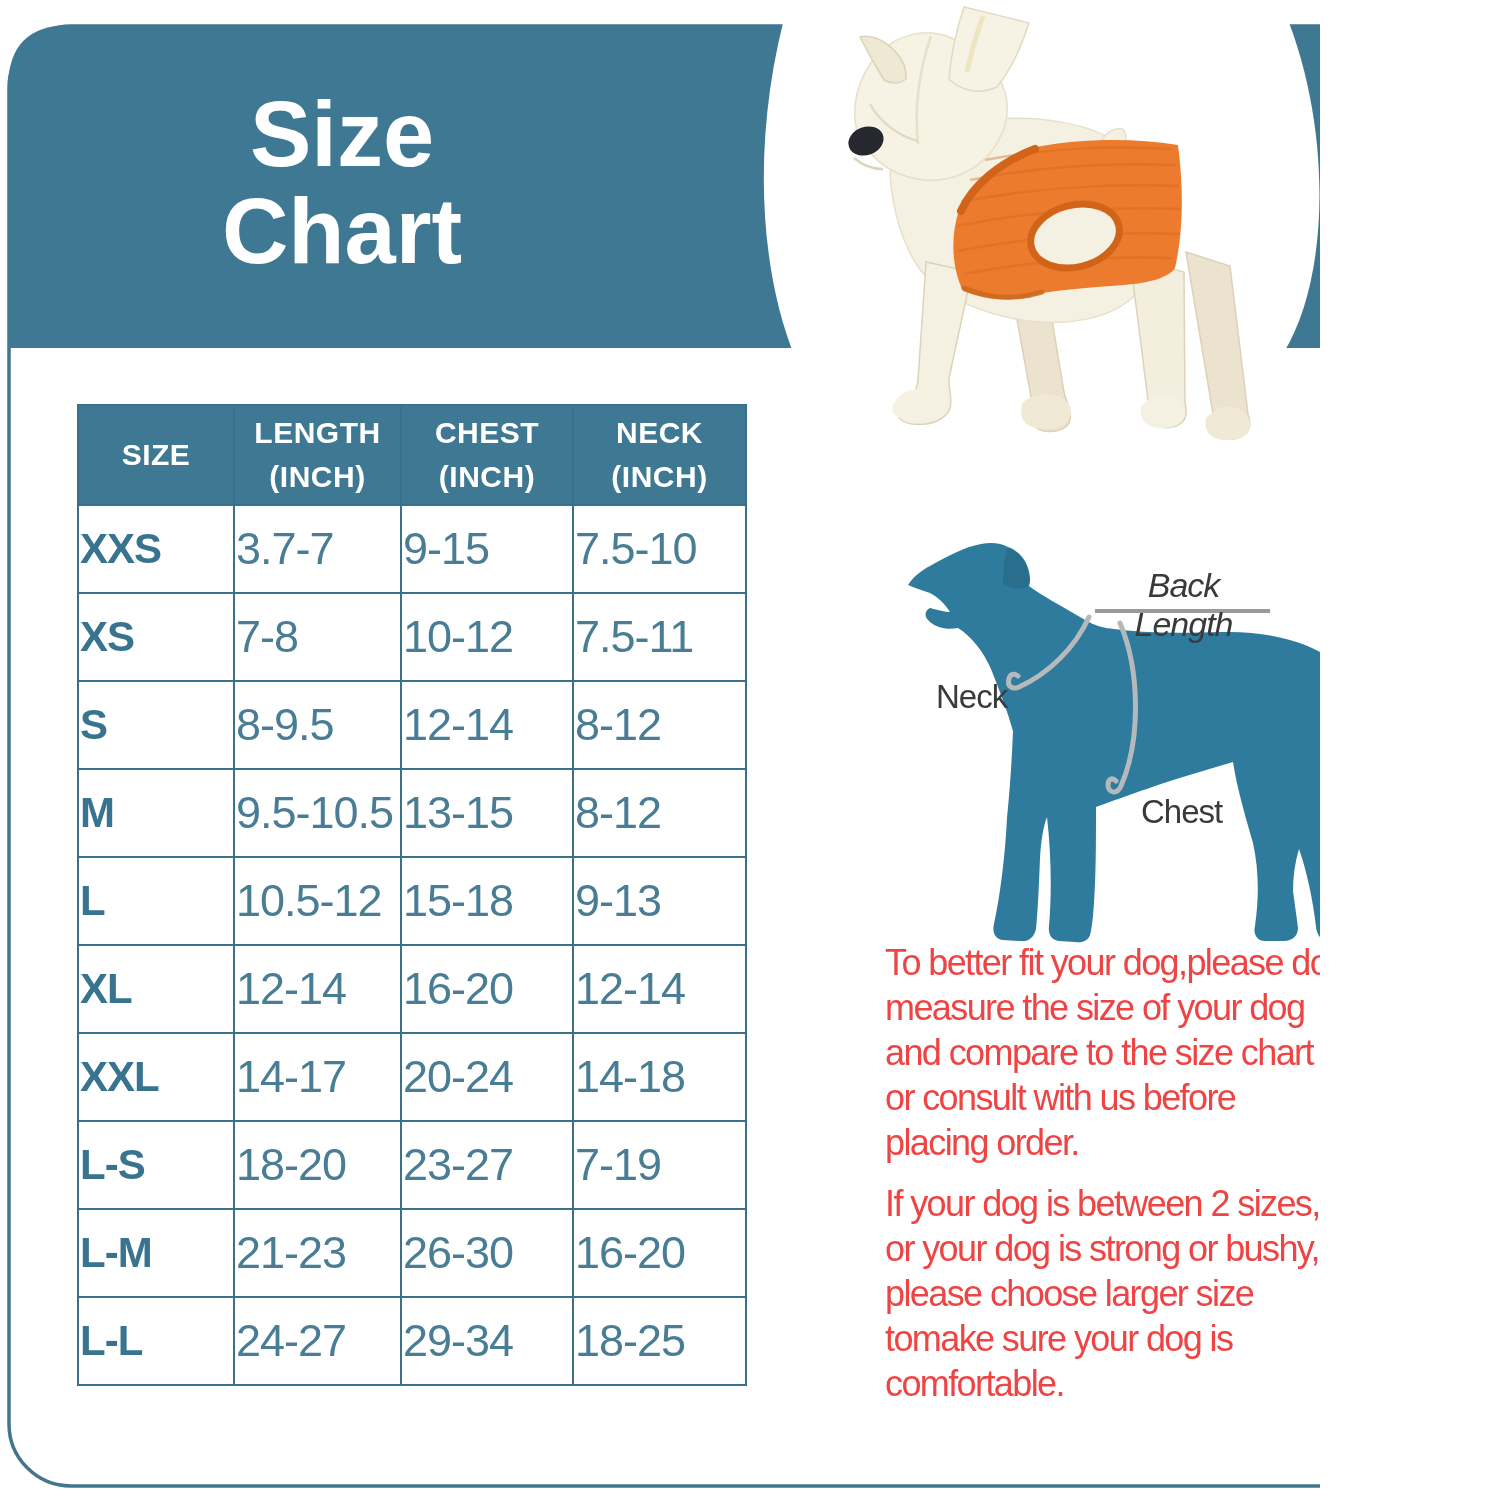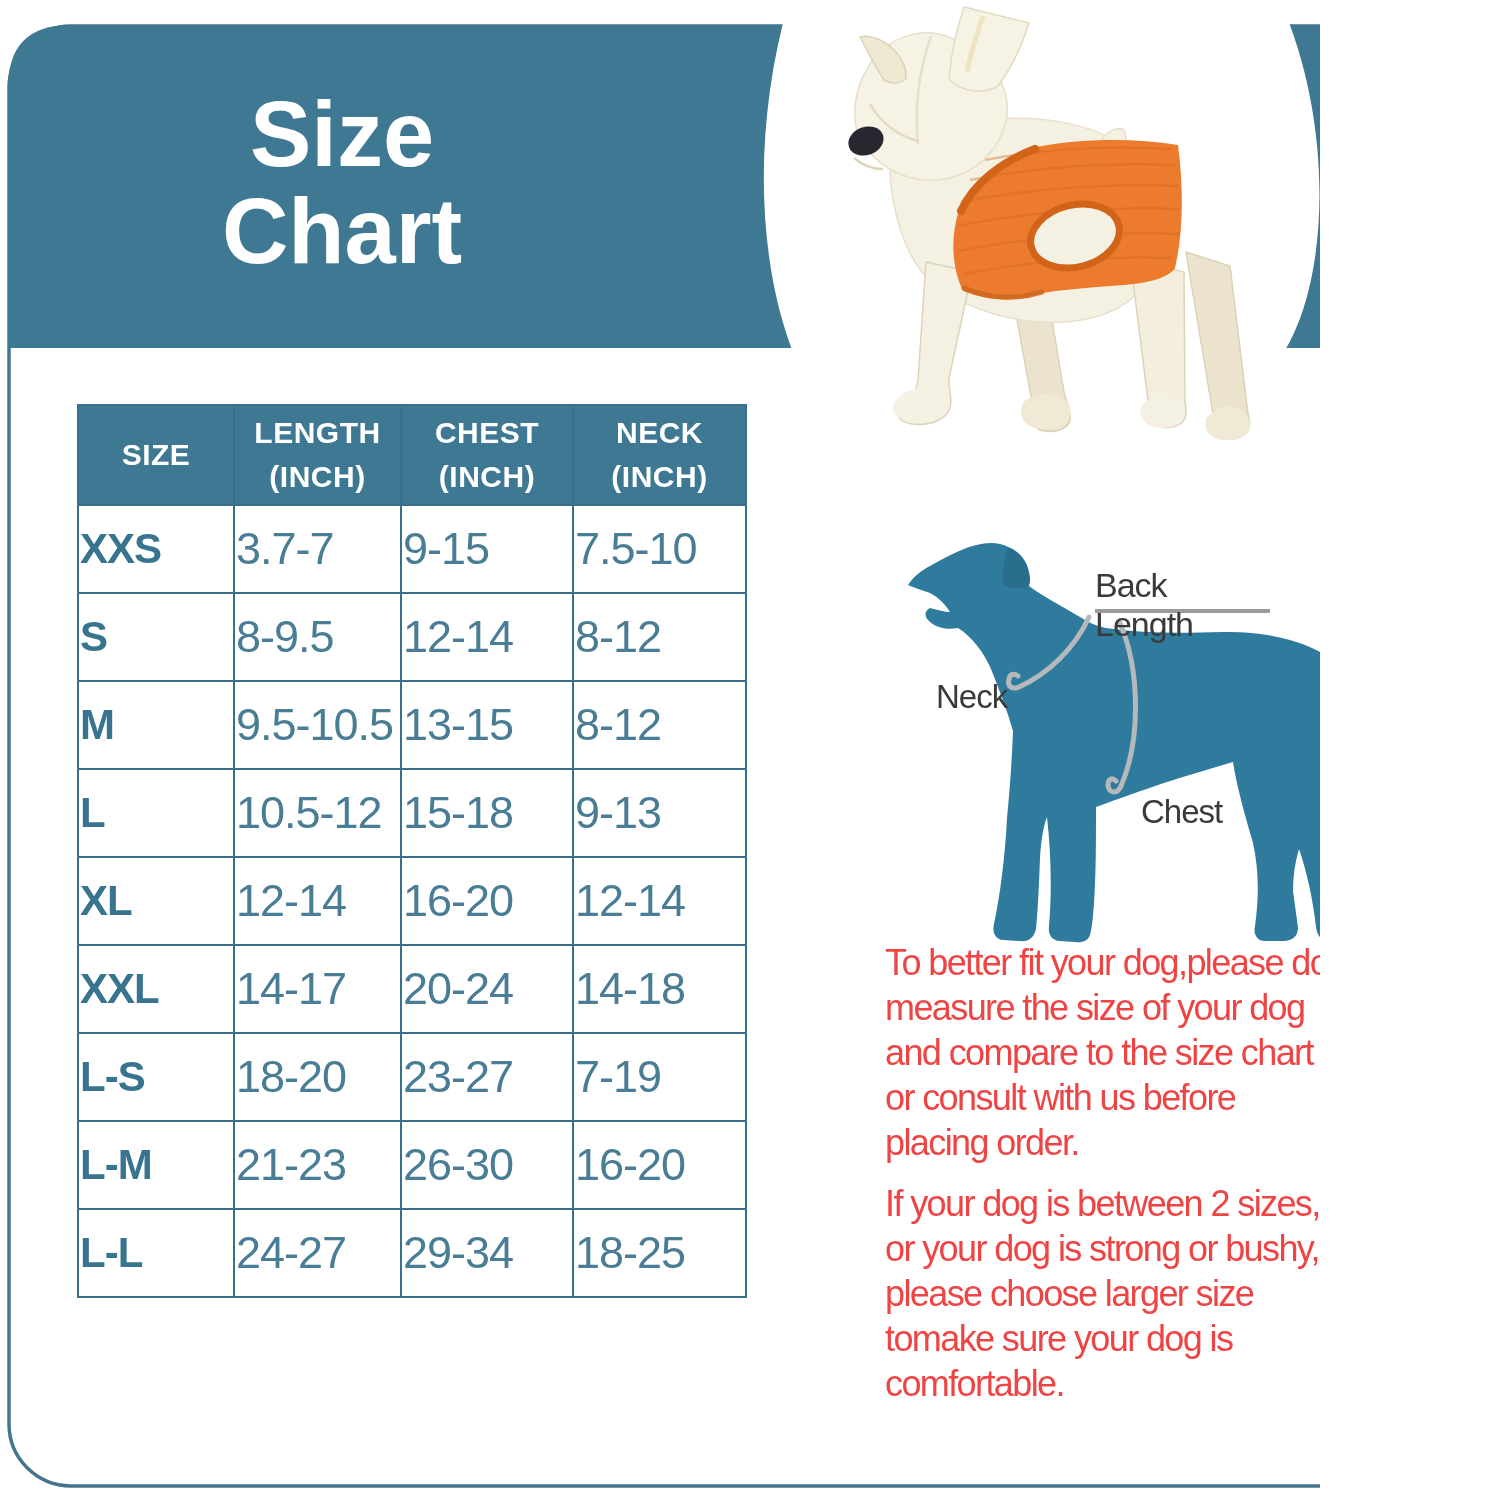--- a/index.html
+++ b/index.html
@@ -26,21 +26,21 @@
     letter-spacing:0.5px;
   }
   .size-table td{
     border:2px solid #39718c;background:#ffffff;
     height:84px;text-align:left;vertical-align:middle;
     font-size:45px;color:#497d95;letter-spacing:-1px;
   }
   .size-table td.size-cell{font-weight:bold;font-size:42px;color:#38748f;}
   
   .diagram-label{position:absolute;color:#3a3a3a;letter-spacing:-1px;}
-  .label-back-length{left:1095px;top:566px;width:177px;font-size:34px;word-spacing:8px;}
+  .label-back-length{left:1095px;top:566px;width:177px;text-align:center;font-size:34px;word-spacing:8px;font-style:italic;}
   .label-neck{left:936px;top:678px;font-size:33px;}
   .label-chest{left:1141px;top:793px;font-size:33px;}
   
   .notes{
     position:absolute;left:885px;top:940px;width:545px;
     color:#ef4444;font-size:36px;line-height:45px;letter-spacing:-1.6px;
   }
   .notes p{margin:0;white-space:pre-line;}
   .notes p + p{margin-top:16px;}
 </style>
@@ -185,20 +185,26 @@
       </tr>
     </thead>
     <tbody>
       <tr>
         <td class="size-cell">XXS</td>
         <td>3.7-7</td>
         <td>9-15</td>
         <td>7.5-10</td>
       </tr>
       <tr>
+        <td class="size-cell">XS</td>
+        <td>7-8</td>
+        <td>10-12</td>
+        <td>7.5-11</td>
+      </tr>
+      <tr>
         <td class="size-cell">S</td>
         <td>8-9.5</td>
         <td>12-14</td>
         <td>8-12</td>
       </tr>
       <tr>
         <td class="size-cell">M</td>
         <td>9.5-10.5</td>
         <td>13-15</td>
         <td>8-12</td>

